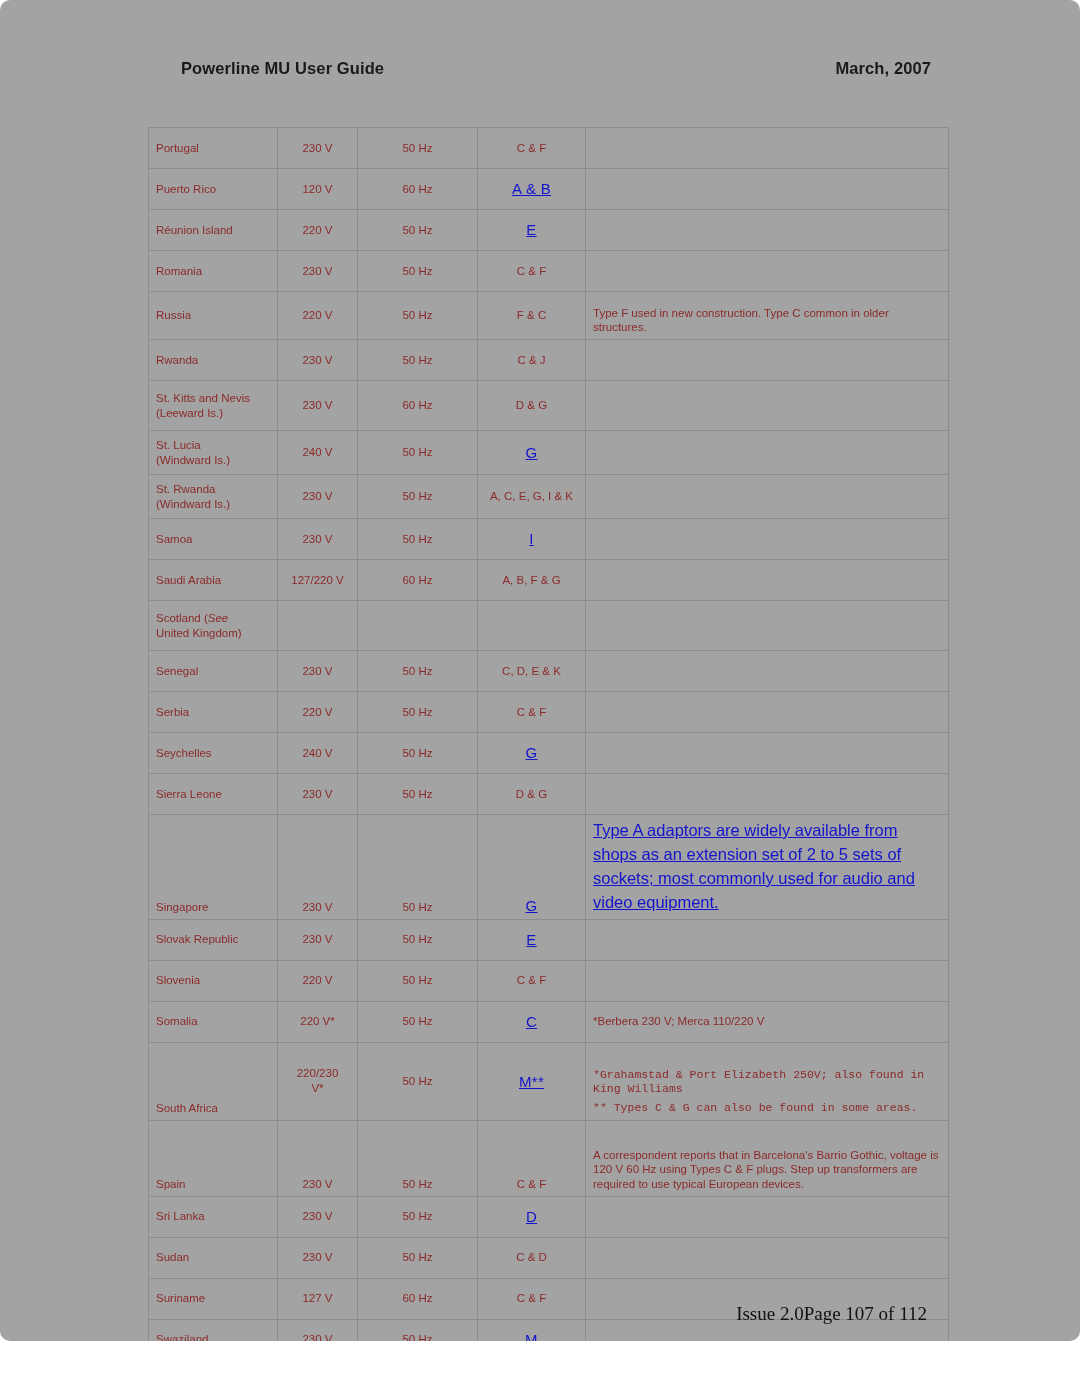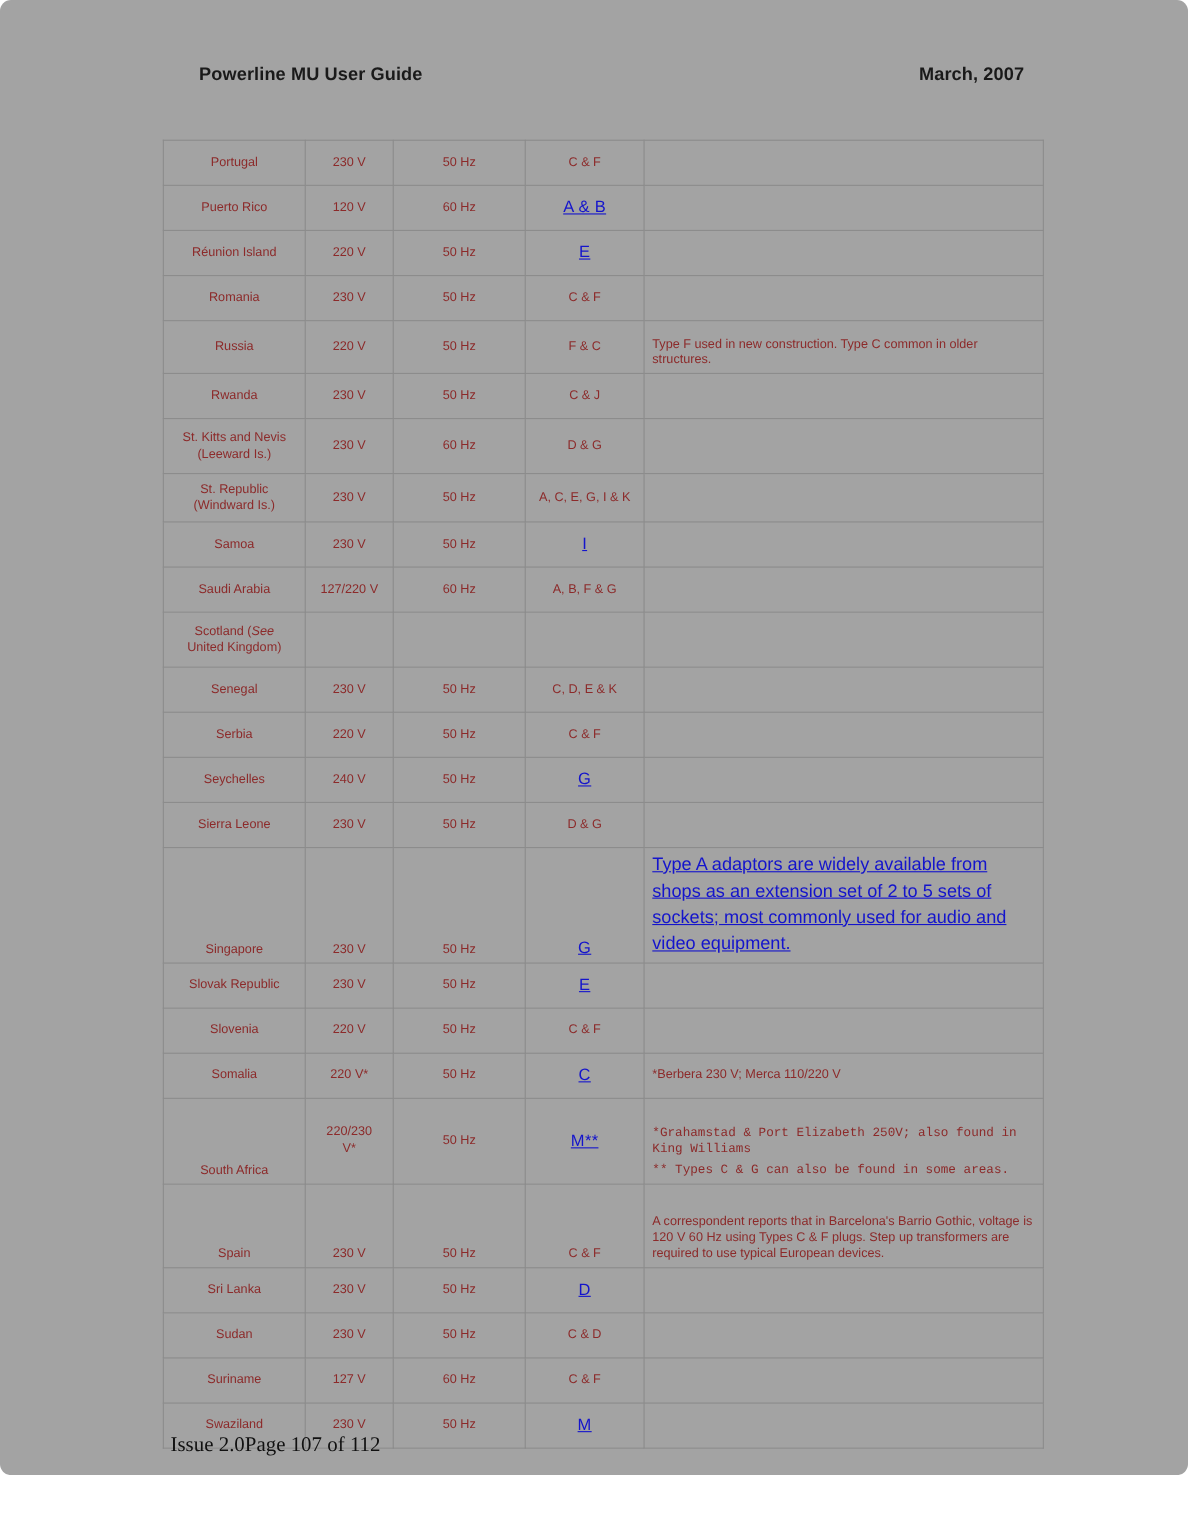--- a/index.html
+++ b/index.html
@@ -33,21 +33,21 @@
   }
   .doc-header .hdr-right { font-weight: 600; }
 
   
   .doc-footer {
     position: absolute;
     left: 155px;
     top: 1303px;
     width: 772px;
     display: flex;
-    justify-content: flex-start;
+    justify-content: flex-end;
     align-items: baseline;
     font-family: "Liberation Serif", serif;
     color: #111111;
     font-size: 19px;
   }
 
   
   .tbl-wrap {
     position: absolute;
     left: 148px;
@@ -68,21 +68,21 @@
     vertical-align: bottom;
     line-height: 1.28;
   }
   
   col.c-country { width: 129px; }
   col.c-volt    { width: 80px; }
   col.c-freq    { width: 120px; }
   col.c-plug    { width: 108px; }
   col.c-notes   { width: 363px; }
 
-  td.country { text-align: center; }
+  td.country { text-align: left; }
   td.volt, td.freq, td.plug { text-align: center; }
   td.notes { text-align: left; vertical-align: top; padding: 6px 8px 6px 10px; }
 
   
   tr.r-std td { vertical-align: middle; height: 32px; }
 
   
   .lnk {
     color: #1414cc;
     text-decoration: underline;
@@ -183,24 +183,34 @@
           <td class="country" style="vertical-align:middle">
             <span>St. Kitts and Nevis</span><br>
             <span>(Leeward Is.)</span>
           </td>
           <td class="volt" style="vertical-align:middle">230 V</td>
           <td class="freq" style="vertical-align:middle">60 Hz</td>
           <td class="plug" style="vertical-align:middle">D &amp; G</td>
           <td class="notes"></td>
         </tr>
 
-
         <tr style="height:44px">
           <td class="country" style="vertical-align:middle">
-            <span>St. Republic</span><br>
+            <span>St. Lucia</span><br>
+            <span>(Windward Is.)</span>
+          </td>
+          <td class="volt" style="vertical-align:middle">240 V</td>
+          <td class="freq" style="vertical-align:middle">50 Hz</td>
+          <td class="plug" style="vertical-align:middle"><span class="lnk">G</span></td>
+          <td class="notes"></td>
+        </tr>
+
+        <tr style="height:44px">
+          <td class="country" style="vertical-align:middle">
+            <span>St. Rwanda</span><br>
             <span>(Windward Is.)</span>
           </td>
           <td class="volt" style="vertical-align:middle">230 V</td>
           <td class="freq" style="vertical-align:middle">50 Hz</td>
           <td class="plug" style="vertical-align:middle">A, C, E, G, I &amp; K</td>
           <td class="notes"></td>
         </tr>
 
         <tr class="r-std">
           <td class="country">Samoa</td>

